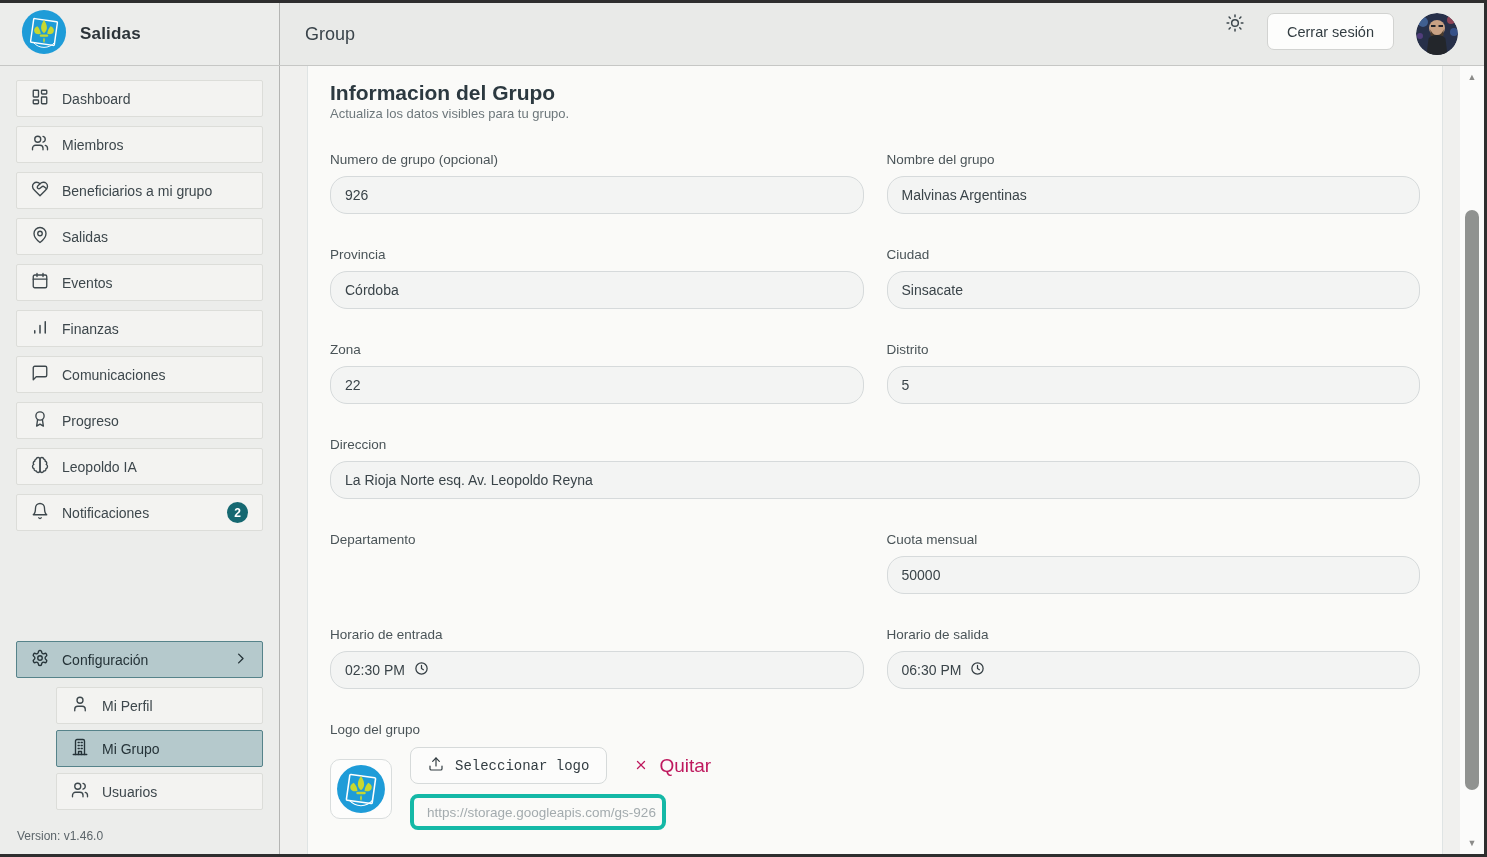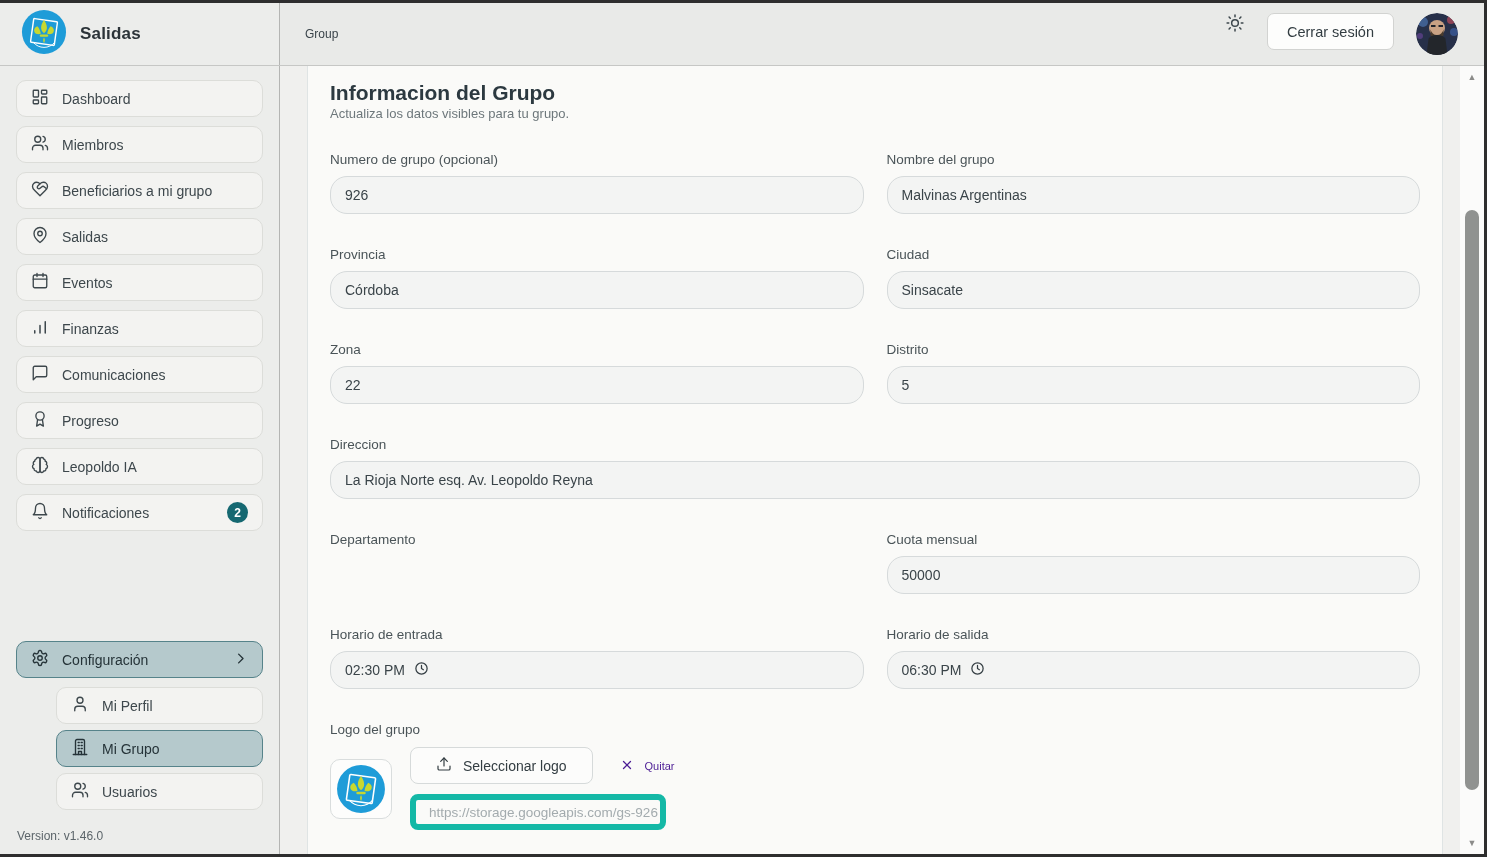--- a/index.html
+++ b/index.html
@@ -8,34 +8,34 @@
   .window { position:absolute; inset:0; border-top:3px solid #2e2e2e;
     border-right:3px solid #2e2e2e; border-bottom:3px solid #2e2e2e;
     display:flex; flex-direction:column; background:#f0f0ee; }
 
   
   .header { flex:0 0 63px; display:flex; border-bottom:1px solid #c6c7c5; }
   .side-head { flex:0 0 280px; background:#ecedeb; border-right:1px solid #b4b5b3;
     display:flex; align-items:center; padding-left:21px; gap:13px; }
   .brand-name { font-size:17px; font-weight:bold; color:#2b3338; letter-spacing:.2px; }
   .topbar { flex:1; background:#e9eae8; display:flex; align-items:center; padding:0 26px 0 25px; }
-  .page-title { font-size:12px; color:#3a444a; }
+  .page-title { font-size:18px; color:#3a444a; }
   .top-actions { margin-left:auto; display:flex; align-items:flex-start; gap:22px; }
   .icon-btn { background:none; border:none; color:#3d474c; cursor:pointer; display:flex; }
   .logout-btn { height:37px; padding:0 19px; background:#fdfdfc; border:1px solid #d2d3d1;
     border-radius:7px; font-size:14.5px; color:#333d42; cursor:pointer;
     font-family:inherit; }
   .avatar { width:42px; height:42px; border-radius:50%; overflow:hidden; flex:0 0 42px; cursor:pointer; }
 
   
   .body-row { flex:1; display:flex; min-height:0; }
   .sidebar { flex:0 0 280px; background:#ecedeb; border-right:1px solid #b4b5b3;
     padding:14px 16px 12px; position:relative; }
   .nav-item { display:flex; align-items:center; width:100%; height:37px; margin-bottom:9px;
-    background:#f3f3f1; border:1px solid #dcddd9; border-radius:10px; padding:0 14px;
+    background:#f3f3f1; border:1px solid #dcddd9; border-radius:2px; padding:0 14px;
     gap:13px; font-size:14px; color:#3d474c; cursor:pointer; font-family:inherit; text-align:left; }
   .nav-item .lbl { flex:1; }
   .nav-item svg { flex:0 0 18px; }
   .badge { background:#156871; color:#fff; width:21px; height:21px; border-radius:50%;
     display:flex; align-items:center; justify-content:center; font-size:12px; font-weight:bold; }
   .settings-group { margin-top:110px; }
   .nav-item.selected { background:#b5c9cc; border-color:#56838a; color:#253338; }
   .chev { margin-left:auto; }
   .sub-item { margin-left:40px; width:calc(100% - 40px); margin-bottom:6px; }
   .version { position:absolute; left:17px; bottom:11px; font-size:12px; color:#5c656a; }
@@ -53,26 +53,26 @@
     border-radius:17px; padding:0 14px; font-size:14px; color:#3a4449; font-family:inherit; }
   .time-input { display:flex; align-items:center; gap:9px; cursor:text; }
   .time-input svg { color:#333d42; }
 
   .logo-section { margin-top:33px; }
   .logo-body { display:flex; align-items:flex-start; gap:18px; margin-top:10px; }
   .logo-thumb { width:62px; height:60px; margin-top:12px; border:1px solid #d9dddd;
     border-radius:10px; background:#fdfdfc; display:flex; align-items:center;
     justify-content:center; cursor:pointer; }
   .btn-row { display:flex; align-items:center; gap:27px; }
-  .btn-select { height:37px; display:flex; align-items:center; gap:11px; padding:0 25px;
+  .btn-select { height:37px; display:flex; align-items:center; gap:11px; padding:0 17px;
     background:#fcfcfb; border:1px solid #d6dada; border-radius:8px; font-size:14px;
-    color:#333d42; cursor:pointer; font-family:Liberation Sans, sans-serif; }
+    color:#333d42; cursor:pointer; font-family:Liberation Mono, monospace; }
   .btn-remove { display:flex; align-items:center; gap:11px; background:none; border:none;
-    font-size:11px; color:#4c1d95; cursor:pointer; font-family:inherit; }
-  .url-box { margin-top:10px; width:256px; height:36px; border:6px solid #14b8a6;
+    font-size:19px; color:#be185d; cursor:pointer; font-family:inherit; }
+  .url-box { margin-top:10px; width:256px; height:36px; border:4px solid #14b8a6;
     border-radius:8px; background:#fafaf8; color:#a3abae; font-size:13.5px;
     padding:0 13px; display:flex; align-items:center; overflow:hidden; white-space:nowrap; }
 
   
   .scrolltrack { position:absolute; top:0; right:0; bottom:0; width:24px; background:#fbfbfa; }
   .scroll-arrow { position:absolute; left:0; width:24px; height:16px; display:flex;
     align-items:center; justify-content:center; color:#8b8b89; font-size:9px; cursor:pointer; }
   .scroll-arrow.up { top:3px; } .scroll-arrow.down { bottom:3px; }
   .scroll-thumb { position:absolute; left:5px; width:14px; top:144px; height:580px;
     background:#909290; border-radius:7px; cursor:grab; }

